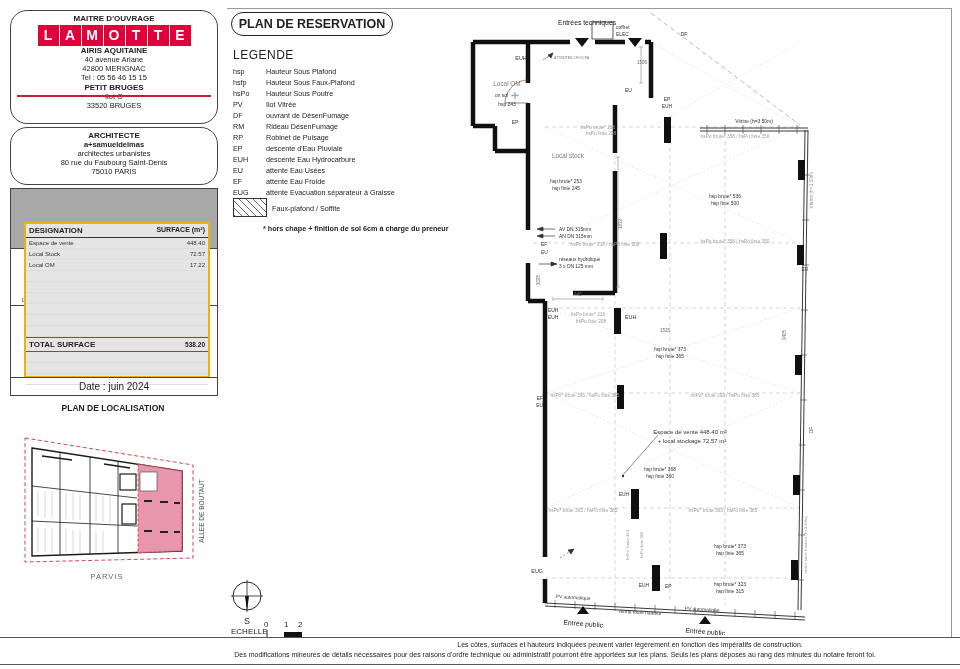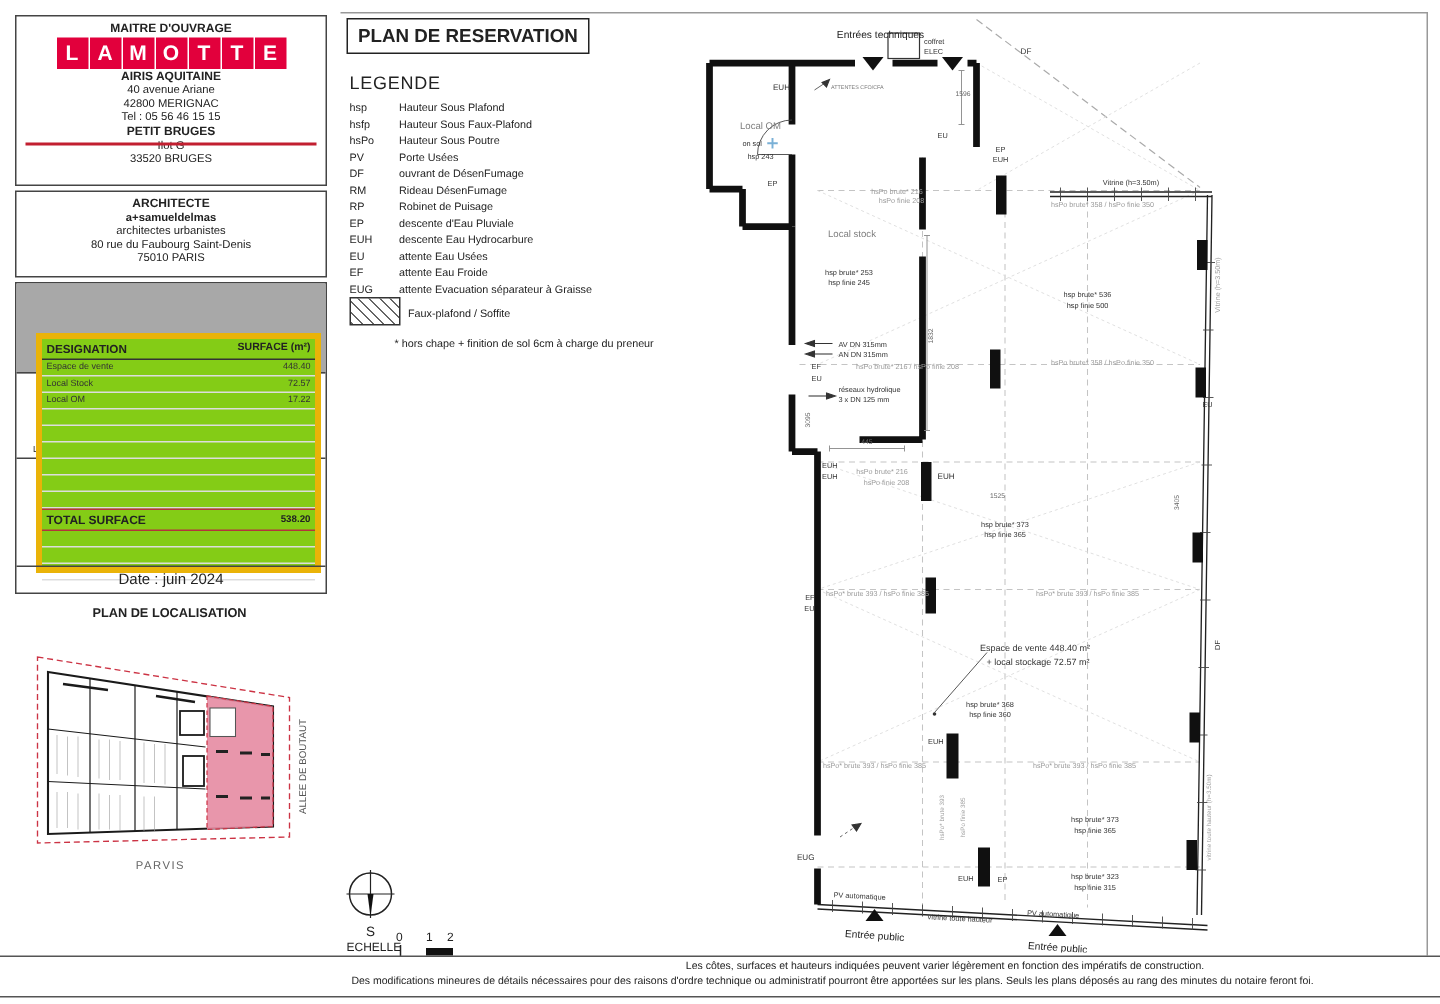--- a/index.html
+++ b/index.html
@@ -1,34 +1,34 @@
 <!DOCTYPE html>
 <html><head>
 <meta charset="utf-8">
 <style>
   html,body{margin:0;padding:0;background:#fff;}
   body{width:960px;height:669px;position:relative;overflow:hidden;
        font-family:"Liberation Sans",sans-serif;color:#222;}
   .abs{position:absolute;}
   .box{position:absolute;border:1px solid #444;background:#fff;}
-  .ctr{text-align:center;}
+  .ctr{text-align:center;border-radius:17px;}
   
   .h8{font-size:8px;font-weight:bold;}
   .t7{font-size:7.5px;}
   .logo-tile{display:inline-block;width:21px;height:21px;margin:0 .5px;
              color:#fff;font-weight:bold;font-size:14px;line-height:21px;text-align:center;}
   .redline{position:absolute;left:6px;right:6px;border-top:2px solid #c21f30;}
   .tt-head{display:flex;background:#a8a8a8;color:#fff;font-weight:bold;font-size:8px;
            border-bottom:1px solid #444;}
   .tt-row{display:flex;font-size:5.8px;}
   .tt-c{padding:2px 0;text-align:center;margin-top:46px;}
   .tt-c1{width:40%;border-right:1px solid #444;}
   .tt-c2{width:30%;border-right:1px solid #444;}
   .tt-c3{width:30%;}
-  .st{position:absolute;border:4px solid #eab308;background:#84cc16;}
+  .st{position:absolute;border:2px solid #eab308;background:#e5e5e5;}
   .st-head{display:flex;justify-content:space-between;border-bottom:1px solid #333;
            font-size:7.8px;font-weight:bold;padding:2px 3px;}
   .st-row{display:flex;justify-content:space-between;font-size:6px;color:#333;
           border-bottom:1px solid #ddd;padding:1.5px 3px;height:7px;}
   .st-total{display:flex;justify-content:space-between;align-items:center;
             border-top:1.5px solid #b5343c;border-bottom:1.5px solid #b5343c;
             font-weight:bold;padding:2px 3px;}
   .date-row{position:absolute;left:0;right:0;bottom:0;border-top:1px solid #444;
             font-size:10px;text-align:center;padding:3px 0;}
   
@@ -179,21 +179,21 @@
     <div class="leg-row" style="top:11px;">
         <span class="leg-abbr">hsfp</span>
         <span class="leg-lab">Hauteur Sous Faux-Plafond</span>
       </div>
     <div class="leg-row" style="top:22px;">
         <span class="leg-abbr">hsPo</span>
         <span class="leg-lab">Hauteur Sous Poutre</span>
       </div>
     <div class="leg-row" style="top:33px;">
         <span class="leg-abbr">PV</span>
-        <span class="leg-lab">Porte Usées</span>
+        <span class="leg-lab">Ilot Vitrée</span>
       </div>
     <div class="leg-row" style="top:44px;">
         <span class="leg-abbr">DF</span>
         <span class="leg-lab">ouvrant de DésenFumage</span>
       </div>
     <div class="leg-row" style="top:55px;">
         <span class="leg-abbr">RM</span>
         <span class="leg-lab">Rideau DésenFumage</span>
       </div>
     <div class="leg-row" style="top:66px;">
@@ -215,21 +215,21 @@
     <div class="leg-row" style="top:110px;">
         <span class="leg-abbr">EF</span>
         <span class="leg-lab">attente Eau Froide</span>
       </div>
     <div class="leg-row" style="top:121px;">
         <span class="leg-abbr">EUG</span>
         <span class="leg-lab">attente Evacuation séparateur à Graisse</span>
       </div>
     <div class="hatch" style="top:131px;left:0;"></div>
     <div class="leg-row" style="top:137px;left:39px;">Faux-plafond / Soffite</div>
-    <div class="leg-row" style="top:157px;left:30px;width:220px;">* hors chape + finition de sol 6cm à charge du preneur</div>
+    <div class="leg-row" style="top:157px;left:30px;width:220px;font-weight:bold;">* hors chape + finition de sol 6cm à charge du preneur</div>
   </div>
 
   <svg class="abs" style="left:455px;top:5px;" width="500" height="630" viewBox="0 0 500 630">
 
     <g>
       <path class="prop" d="M196,8 L345,120"></path>
       <path class="dash" d="M90,122 H345 M78,238 H345 M90,303 H345 M90,388 H345 M90,503 H345 M90,573 H345"></path>
       <path class="dash" d="M160,100 V600 M215,122 V598 M270,122 V600"></path>
       <path class="xd" d="M196,37 L345,122 M345,37 L196,122"></path>
       <path class="xd" d="M90,122 L345,238 M345,122 L90,238"></path>

